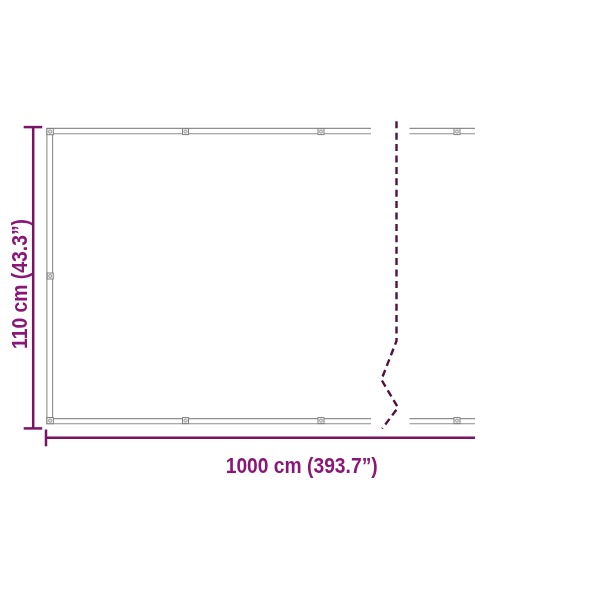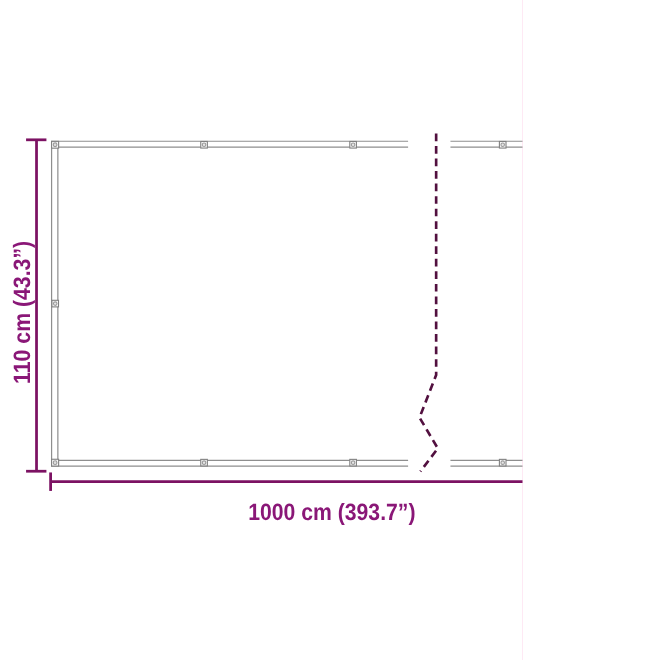--- a/index.html
+++ b/index.html
@@ -1,16 +1,16 @@
 <!DOCTYPE html>
 <html><head>
 <meta charset="utf-8">
 <style>
   html,body{margin:0;padding:0;background:#ffffff;}
-  .page{position:relative;width:475px;height:600px;background:#f9a8d4;overflow:hidden;
+  .page{position:relative;width:475px;height:600px;background:#3b82f6;overflow:hidden;
         font-family:"Liberation Sans", sans-serif;text-align:center;}
 </style>
 </head>
 <body>
 <div class="page">
 <svg width="600" height="600" viewBox="0 0 600 600" xmlns="http://www.w3.org/2000/svg">
 
   <rect x="0" y="0" width="600" height="600" fill="#ffffff"></rect>
 
   <g stroke="#8e8e8e" stroke-width="1.1" fill="none">

